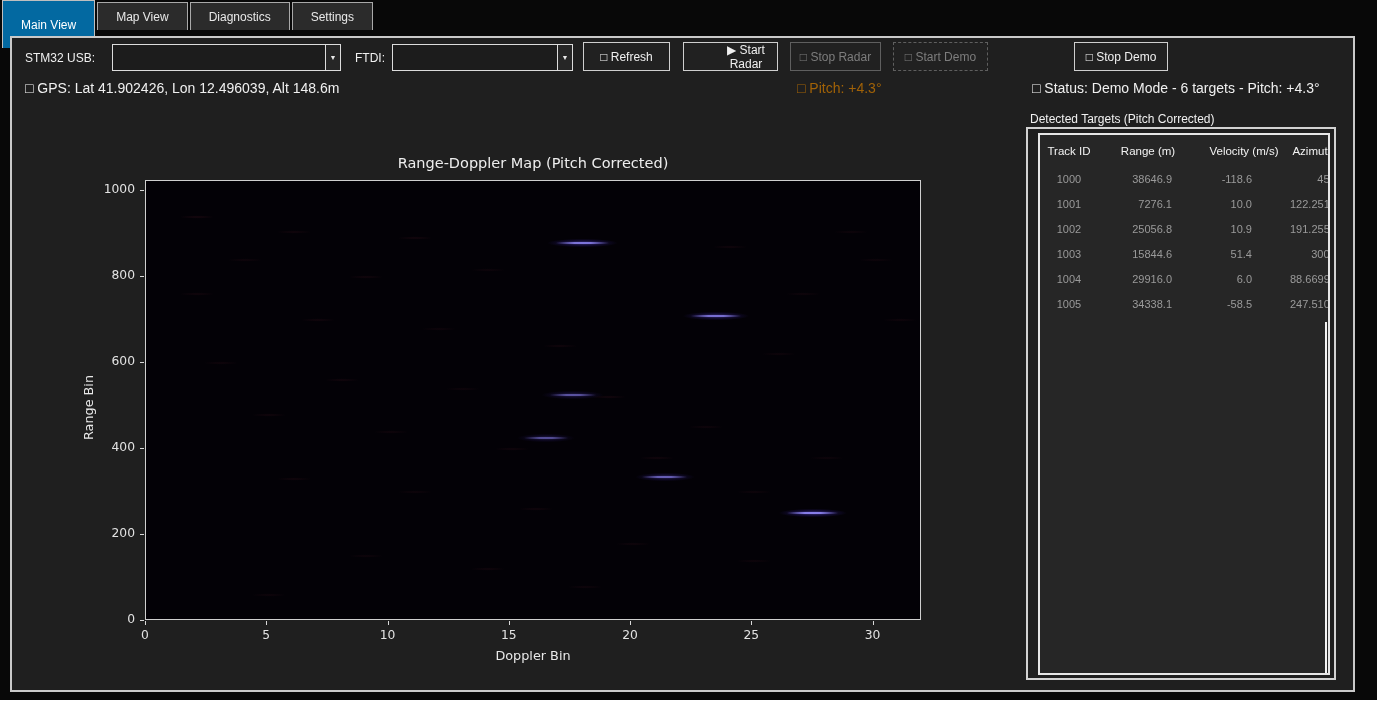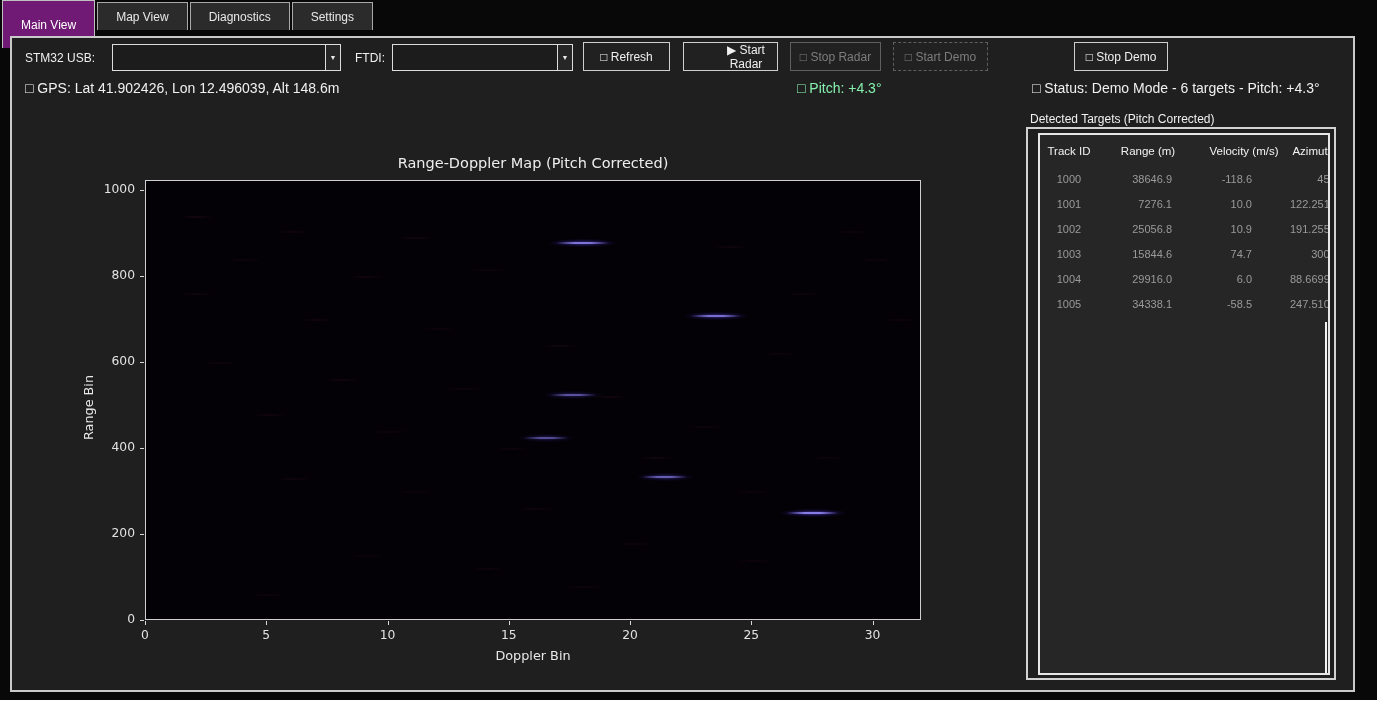--- a/index.html
+++ b/index.html
@@ -4,21 +4,21 @@
 <style>
   * { margin:0; padding:0; box-sizing:border-box; }
   html,body { background:#ffffff; font-family:"Liberation Sans", sans-serif; }
   .app { position:relative; width:1377px; height:700px; background:#080808; overflow:hidden; }
 
   
   .tabbar { position:absolute; left:0; top:8; height:30px; display:flex; gap:2px; padding-left:2px; }
   .tab { height:28px; margin-top:2px; padding:0 18px; display:flex; align-items:center;
          background:#2b2b2b; border:1px solid #a9a9a9; border-bottom:none;
          color:#e8e8e8; font-size:12px; cursor:default; }
-  .tab.active { background:#701a75; color:#ffffff; height:48px; margin-top:0; border-color:#bfbfbf; }
+  .tab.active { background:#0369a1; color:#ffffff; height:48px; margin-top:0; border-color:#bfbfbf; }
 
   
   .panel { position:absolute; left:10px; top:36px; width:1345px; height:656px;
            background:#1f1f1f; border:2px solid #c9c9c9; }
 
   .abs { position:absolute; }
   .lbl { color:#f0f0f0; font-size:12px; }
 
   
   .combo { position:absolute; height:27px; background:#1c1c1c; border:1px solid #dcdcdc; }
@@ -88,21 +88,21 @@
     <span class="arrowbox">▼</span>
   </div>
 
   <button class="btn" style="left:583px; top:42px; width:87px;">□ Refresh</button>
   <button class="btn" style="left:683px; top:42px; width:95px;padding-left:31px;">▶ Start Radar</button>
   <button class="btn disabled" disabled="" style="left:790px; top:42px; width:91px;">□ Stop Radar</button>
   <button class="btn disabled dashed" disabled="" style="left:893px; top:42px; width:95px;">□ Start Demo</button>
   <button class="btn" style="left:1074px; top:42px; width:94px;">□ Stop Demo</button>
 
   <div class="statusline" style="left:25px; top:80px;">□ GPS: Lat 41.902426, Lon 12.496039, Alt 148.6m</div>
-  <div class="statusline" id="pitch-text" style="left: 797px; top: 80px; color: #86efac;">□ Pitch: +4.3°</div>
+  <div class="statusline" id="pitch-text" style="left: 797px; top: 80px; color: #a16207;">□ Pitch: +4.3°</div>
   <div class="statusline" style="left:1000px; top:80px;padding-left:32px;">□ Status: Demo Mode - 6 targets - Pitch: +4.3°</div>
 
   <div class="chart-title" style="left:145px; top:155px; width:776px;">Range-Doppler Map (Pitch Corrected)</div>
   <div class="plot" id="plot" style="left:145px; top:180px; width:776px; height:440px;">
       <div class="streak" style="left: 395.275px; top: 56.5054px; width: 82.45px; height: 10px; background: radial-gradient(closest-side, rgba(110, 95, 235, 0.467), rgba(50, 32, 140, 0.255) 55%, transparent 85%);"></div>
       <div class="streak" style="left: 410.116px; top: 60.5054px; width: 52.768px; height: 2px; background: linear-gradient(90deg, transparent, rgba(150, 140, 255, 0.765) 35%, rgba(150, 140, 255, 0.765) 65%, transparent);"></div>
       <div class="streak" style="left: 531.075px; top: 129.624px; width: 77.6px; height: 10px; background: radial-gradient(closest-side, rgba(110, 95, 235, 0.44), rgba(50, 32, 140, 0.24) 55%, transparent 85%);"></div>
       <div class="streak" style="left: 545.043px; top: 133.624px; width: 49.664px; height: 2px; background: linear-gradient(90deg, transparent, rgba(150, 140, 255, 0.72) 35%, rgba(150, 140, 255, 0.72) 65%, transparent);"></div>
       <div class="streak" style="left: 390.425px; top: 209.194px; width: 72.75px; height: 10px; background: radial-gradient(closest-side, rgba(110, 95, 235, 0.3), rgba(50, 32, 140, 0.165) 55%, transparent 85%);"></div>
       <div class="streak" style="left: 403.52px; top: 213.194px; width: 46.56px; height: 2px; background: linear-gradient(90deg, transparent, rgba(150, 140, 255, 0.494) 35%, rgba(150, 140, 255, 0.494) 65%, transparent);"></div>
@@ -204,21 +204,21 @@
         </div>
         <div class="trow body">
           <div class="c0">1002</div>
           <div class="c1">25056.8</div>
           <div class="c2">10.9</div>
           <div class="c3">191.2552</div>
         </div>
         <div class="trow body">
           <div class="c0">1003</div>
           <div class="c1">15844.6</div>
-          <div class="c2">74.7</div>
+          <div class="c2">51.4</div>
           <div class="c3">300°</div>
         </div>
         <div class="trow body">
           <div class="c0">1004</div>
           <div class="c1">29916.0</div>
           <div class="c2">6.0</div>
           <div class="c3">88.66998</div>
         </div>
         <div class="trow body">
           <div class="c0">1005</div>

